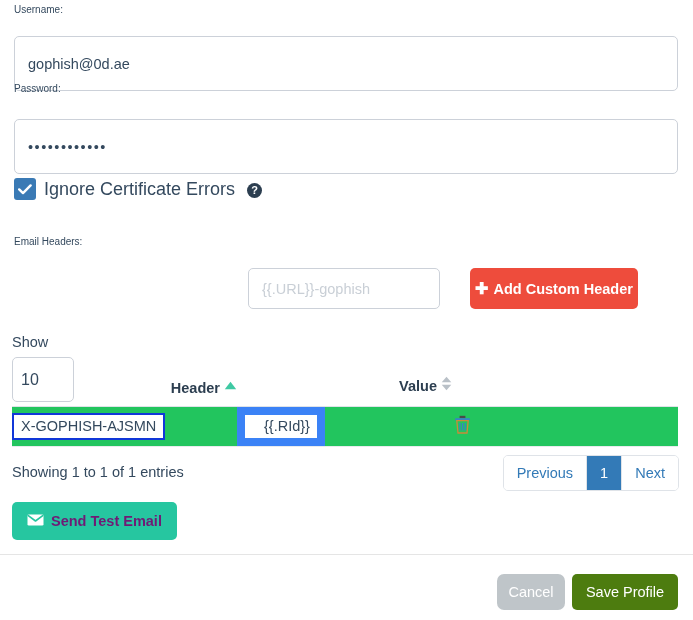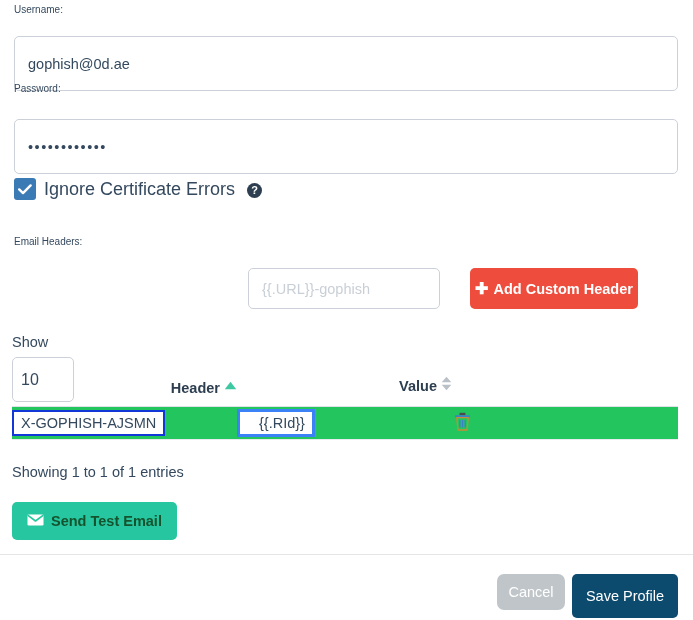--- a/index.html
+++ b/index.html
@@ -141,21 +141,21 @@
   .col-value  { width: 215px; }
   .col-action { width: 226px; }
 
   .hl-cell {
     display: inline-block;
     padding: 3px 7px;
     background: #fff;
     line-height: 1.15;
   }
   .hl-blue { border: 2px solid #1137d8; }
-  .hl-red  { border: 3px solid #3b82f6; padding-left: 19px; }
+  .hl-red  { border: 8px solid #3b82f6; padding-left: 19px; }
 
   .trash-icon { display: inline-block; margin-left: 2px; }
 
   
   #table-info {
     position: absolute; left: 12px; top: 464px;
     font-size: 14.5px; color: #34495e;
   }
   #pagination {
     position: absolute; right: 14px; top: 455px;
@@ -169,41 +169,41 @@
     cursor: pointer; border-right: 1px solid #dfe3e8;
   }
   .page-btn:last-child { border-right: none; }
   .page-btn.active { background: #337ab7; color: #fff; }
 
   
   #send-test-email-button {
     position: absolute; left: 12px; top: 502px;
     height: 38px; padding: 0 15px;
     background: #26c6a0; border: none; border-radius: 5px;
-    color: #14532d; font-family: "Liberation Sans", sans-serif;
+    color: #701a75; font-family: "Liberation Sans", sans-serif;
     font-size: 14.5px; font-weight: bold;
     display: flex; align-items: center; gap: 7px; cursor: pointer;
   }
 
   
   #footer-divider {
     position: absolute; left: 0; top: 554px;
     width: 693px; height: 1px; background: #e5e5e5;
   }
   #cancel-button {
     position: absolute; left: 497px; top: 574px;
     width: 68px; height: 36px;
     background: #bfc5c9; border: none; border-radius: 7px;
     color: #fff; font-family: "Liberation Sans", sans-serif;
     font-size: 14.5px; cursor: pointer;
   }
   #save-profile-button {
     position: absolute; left: 572px; top: 574px;
-    width: 106px; height: 44px;
-    background: #0c4a6e; border: none; border-radius: 5px;
+    width: 106px; height: 36px;
+    background: #4d7c0f; border: none; border-radius: 5px;
     color: #fff; font-family: "Liberation Sans", sans-serif;
     font-size: 14.5px; cursor: pointer;
   }
 </style>
 </head>
 <body>
 
 <div class="page">
 
   <div class="field-label" id="username-label">Username:</div>
@@ -287,20 +287,25 @@
               <rect x="10.5" y="8.0" width="1.3" height="7.4" fill="#3b82c4"></rect>
             </svg>
           </span>
         </td>
       </tr>
     </tbody>
   </table>
 
   <div id="table-info">Showing 1 to 1 of 1 entries</div>
 
+  <div id="pagination">
+    <div class="page-btn">Previous</div>
+    <div class="page-btn active">1</div>
+    <div class="page-btn">Next</div>
+  </div>
 
   <button id="send-test-email-button">
     <span>
       <svg width="17" height="12" viewBox="0 0 17 12" aria-hidden="true">
         <rect x="0.5" y="0.5" width="16" height="11" rx="1.3" fill="#ffffff"></rect>
         <path d="M1.3 1.6 L8.5 7.0 L15.7 1.6" stroke="#26c6a0" stroke-width="1.6" fill="none" stroke-linecap="round" stroke-linejoin="round"></path>
       </svg>
     </span>
     <span>Send Test Email</span>
   </button>

